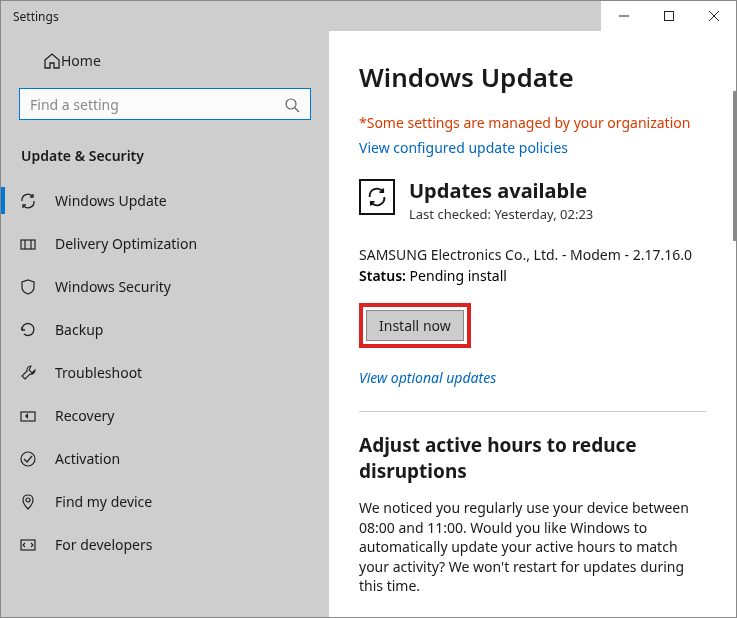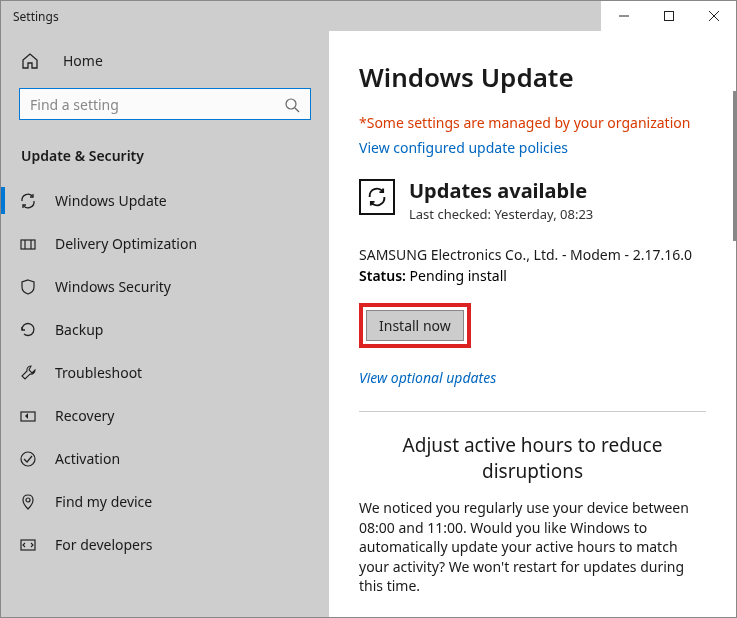--- a/index.html
+++ b/index.html
@@ -4,21 +4,21 @@
   <style>
     * { margin: 0; padding: 0; box-sizing: border-box; font-family: "Segoe UI", system-ui, sans-serif; }
     body { width: 737px; height: 618px; overflow: hidden; background: #fff; border: 1px solid #888; }
     .titlebar { height: 30px; display: flex; align-items: center; background: #cecece; }
     .titlebar-title { font-size: 12px; padding-left: 12px; color: #222; flex: 1; }
     .titlebar-controls { display: flex; }
     .titlebar-btn { width: 45px; height: 30px; display: flex; align-items: center; justify-content: center; background: #fff; }
     .titlebar-btn svg { width: 10px; height: 10px; }
     .app { display: flex; height: calc(100% - 30px); }
     .sidebar { width: 328px; background: #cecece; padding: 10px 0 0 0; overflow: hidden; }
-    .home-item { display: flex; align-items: flex-end; padding: 10px 20px; gap: 24px; }
+    .home-item { display: flex; align-items: flex-end; padding: 10px 20px; gap: 0; margin-left: 22px; }
     .home-item .icon { width: 18px; height: 18px; display: flex; align-items: center; justify-content: center; }
     .home-item span { font-size: 14px; color: #222; }
     .search-box { margin: 8px 18px 18px 18px; border: 1px solid #0078d4; background: #fbfbfb; height: 32px; display: flex; align-items: center; padding: 0 10px; }
     .search-box input { flex: 1; border: none; outline: none; background: transparent; font-size: 14px; color: #666; }
     .search-box input::placeholder { color: #888; }
     .search-box .icon { width: 16px; height: 16px; }
     .section-header { font-size: 14px; font-weight: 600; padding: 8px 20px 14px 20px; color: #1a1a1a; }
     .nav-item { display: flex; align-items: center; padding: 12px 20px 12px 18px; gap: 18px; position: relative; }
     .nav-item.selected::before { content: ''; position: absolute; left: 0; top: 8px; bottom: 8px; width: 4px; background: #0078d4; }
     .nav-item .icon { width: 18px; height: 18px; display: flex; align-items: center; justify-content: center; color: #222; }
@@ -31,21 +31,21 @@
     .update-icon-box { width: 36px; height: 36px; border: 2px solid #111; display: flex; align-items: center; justify-content: center; margin-top: 2px; }
     .update-status-text .heading { font-size: 20px; font-weight: 700; color: #1a1a1a; }
     .update-status-text .sub { font-size: 13px; color: #333; margin-top: 1px; }
     .update-detail { font-size: 14px; color: #1a1a1a; margin-bottom: 2px; }
     .status-line { font-size: 14px; margin-bottom: 18px; }
     .status-line .label { font-weight: 600; }
     .install-highlight { display: inline-block; border: 4px solid #d22; padding: 3px; margin-bottom: 20px; }
     .install-btn { background: #ccc; border: 1px solid #888; padding: 5px 12px; font-size: 14px; color: #222; }
     .link-standalone { color: #0067c0; font-size: 14px; display: block; margin-bottom: 24px; font-style: italic; }
     .divider { border: none; border-top: 1px solid #ccc; margin-bottom: 20px; }
-    .subheading { font-size: 19px; font-weight: 400; color: #1a1a1a; margin-bottom: 14px; text-align: center; }
+    .subheading { font-size: 19px; font-weight: 700; color: #1a1a1a; margin-bottom: 14px; }
     .body-text { font-size: 14px; color: #1a1a1a; margin-bottom: 16px; line-height: 1.4; }
     .scroll-handle { position: absolute; right: 0; top: 60px; width: 3px; height: 150px; background: #888; }
   </style>
 </head>
 <body>
 
 <div class="titlebar">
   <div class="titlebar-title">Settings</div>
   <div class="titlebar-controls">
     <div class="titlebar-btn">
@@ -188,21 +188,21 @@
 
     <div class="update-status-row">
       <div class="update-icon-box">
         <svg viewBox="0 0 18 18" width="22" height="22">
             <path d="M3 9 A6 6 0 0 1 14 5 M15 9 A6 6 0 0 1 4 13" fill="none" stroke="#111" stroke-width="1.6"></path>
             <path d="M14 2 L14 5 L11 5 M4 16 L4 13 L7 13" fill="none" stroke="#111" stroke-width="1.6"></path>
           </svg>
       </div>
       <div class="update-status-text">
         <div class="heading">Updates available</div>
-        <div class="sub">Last checked: Yesterday, 08:23</div>
+        <div class="sub">Last checked: Yesterday, 02:23</div>
       </div>
     </div>
 
     <div class="update-detail">SAMSUNG Electronics Co., Ltd.  - Modem - 2.17.16.0</div>
     <div class="status-line">
       <span class="label">Status:</span><span> Pending install</span>
     </div>
 
     <div class="install-highlight">
       <button class="install-btn">Install now</button>

